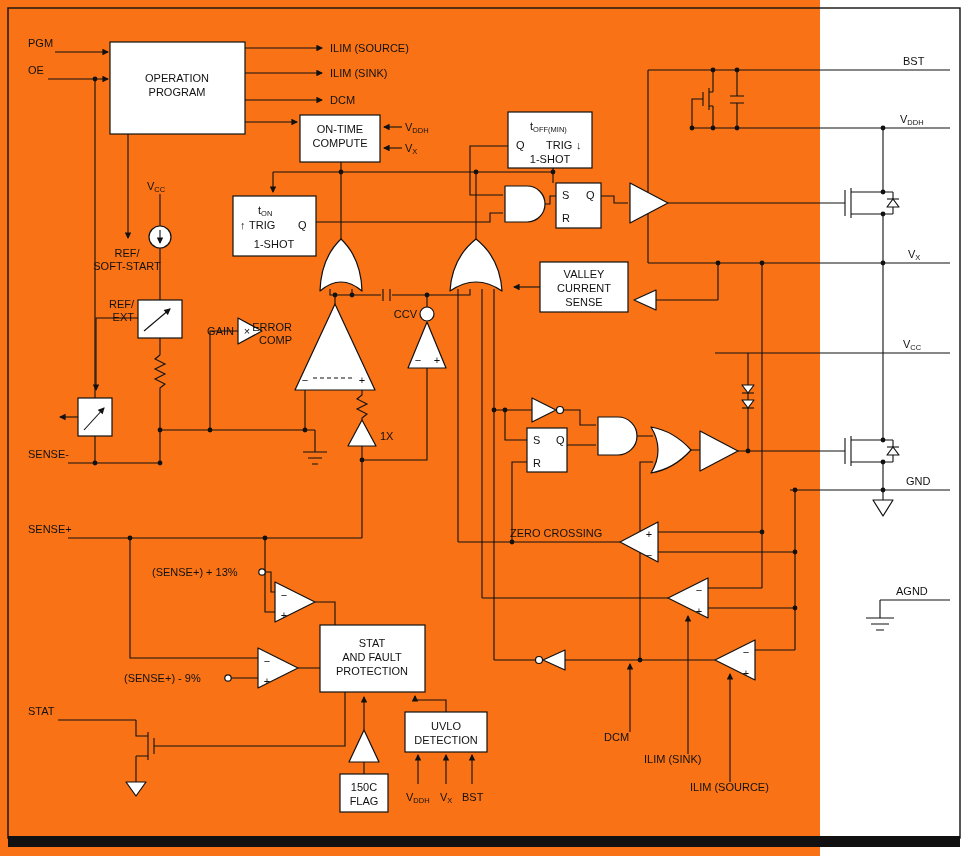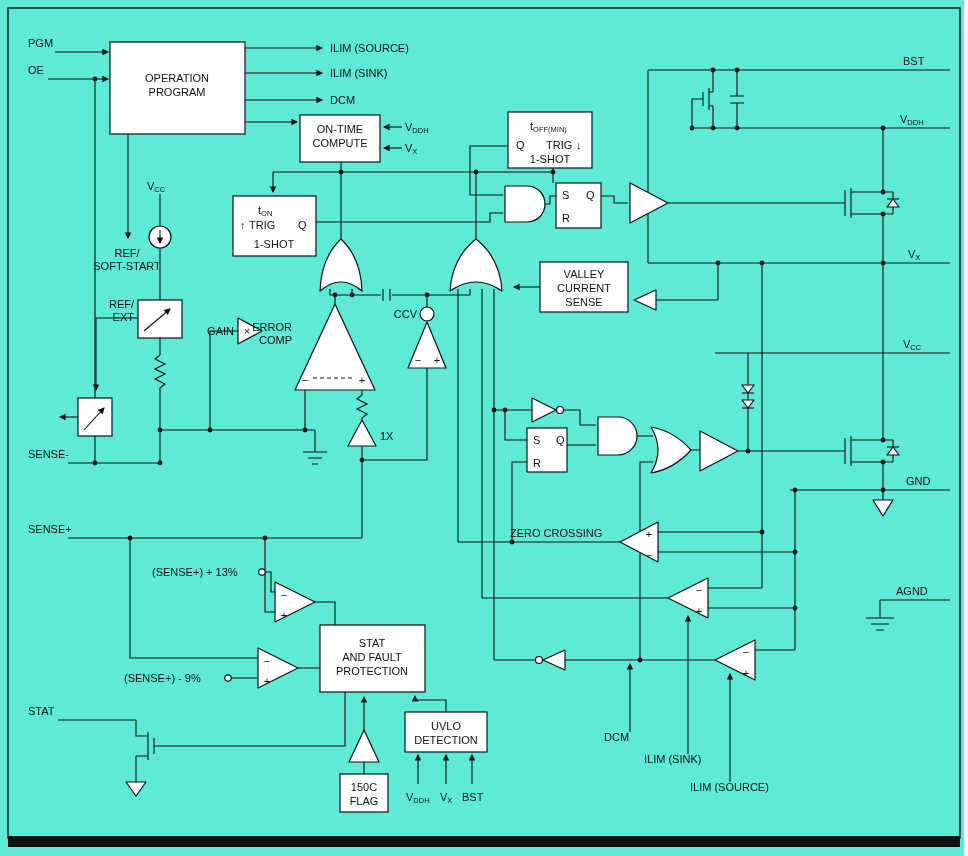--- a/index.html
+++ b/index.html
@@ -1,16 +1,16 @@
 <!DOCTYPE html>
 <html><head>
 <meta charset="utf-8">
 <style>
   html,body{margin:0;padding:0;background:#fff;}
-  .stage{width:964px;height:856px;position:relative;background:#5eead4;}
+  .stage{width:820px;height:856px;position:relative;background:#f97316;}
   svg{display:block;}
   text{font-family:"Liberation Sans","DejaVu Sans",sans-serif;font-size:11px;fill:#111;stroke:none;}
   .sub{font-size:7.5px;}
   .mid{text-anchor:middle;}
   .end{text-anchor:end;}
   .w{fill:none;stroke:#111;stroke-width:1.1;}
   .dash{stroke-dasharray:4 3;}
   .blk{fill:#fff;stroke:#111;stroke-width:1.2;}
   .tri{fill:#fff;stroke:#111;stroke-width:1.2;stroke-linejoin:round;}
   .dot{fill:#111;stroke:none;}

